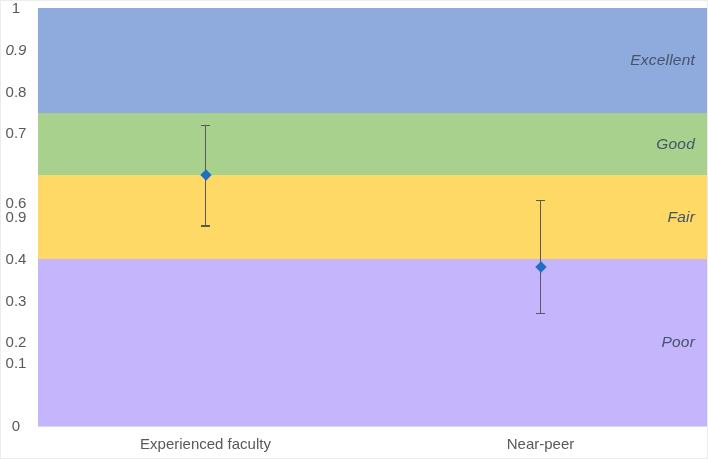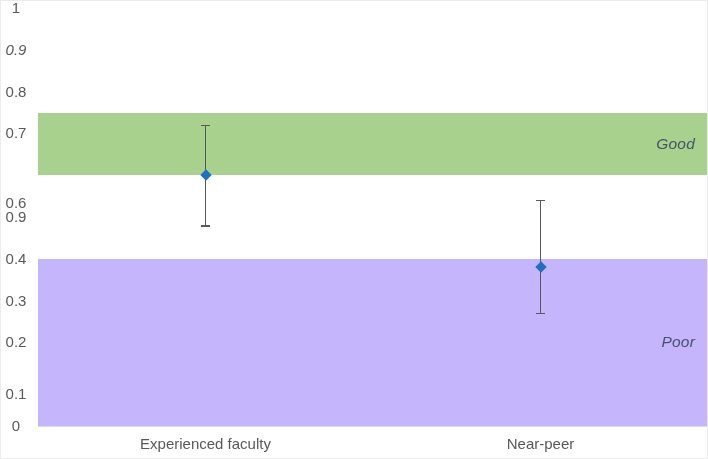--- a/index.html
+++ b/index.html
@@ -60,34 +60,40 @@
     width: 670px; height: 1px;
     background: #dcdcdc;
   }
 </style>
 </head>
 <body>
 
 <div id="figure">
   <div id="y-axis">
       <div class="ytick" style="top: 417px; color: rgb(89, 89, 89);">0</div>
-      <div class="ytick" style="top: 385px; color: rgb(89, 89, 89);">0.1</div>
+      <div class="ytick" style="top: 354px; color: rgb(89, 89, 89);">0.1</div>
       <div class="ytick" style="top: 333.4px; color: rgb(89, 89, 89);">0.2</div>
       <div class="ytick" style="top: 291.6px; color: rgb(89, 89, 89);">0.3</div>
       <div class="ytick" style="top: 249.8px; color: rgb(89, 89, 89);">0.4</div>
       <div class="ytick" style="top: 208px; color: rgb(89, 89, 89);">0.9</div>
       <div class="ytick" style="top: 166.2px; color: rgb(89, 89, 89); margin-top: 28px;">0.6</div>
       <div class="ytick" style="top: 124.4px; color: rgb(89, 89, 89);">0.7</div>
       <div class="ytick" style="top: 82.6px; color: rgb(89, 89, 89);">0.8</div>
       <div class="ytick" style="top: 40.8px; color: rgb(89, 89, 89); font-style: italic;">0.9</div>
       <div class="ytick" style="top: -1px; color: rgb(89, 89, 89);">1</div>
     </div>
   <div id="plot-area">
+      <div class="band" style="top: 0px; height: 104.5px; background: rgb(143, 170, 220);">
+        <div class="band-label" style="color: rgb(68, 84, 106);">Excellent</div>
+      </div>
       <div class="band" style="top: 104.5px; height: 62.7px; background: rgb(169, 209, 142);">
         <div class="band-label" style="color: rgb(68, 84, 106);">Good</div>
+      </div>
+      <div class="band" style="top: 167.2px; height: 83.6px; background: rgb(255, 217, 102);">
+        <div class="band-label" style="color: rgb(68, 84, 106);">Fair</div>
       </div>
       <div class="band" style="top: 250.8px; height: 167.2px; background: #c4b5fd;">
         <div class="band-label" style="color: rgb(68, 84, 106);">Poor</div>
       </div>
     </div>
   <div class="axis-line"></div>
   <div id="x-axis">
       <div class="xlabel" style="left: 94.5px; color: rgb(89, 89, 89);">Experienced faculty</div>
       <div class="xlabel" style="left: 429.5px; color: rgb(89, 89, 89);">Near-peer</div>
     </div>

